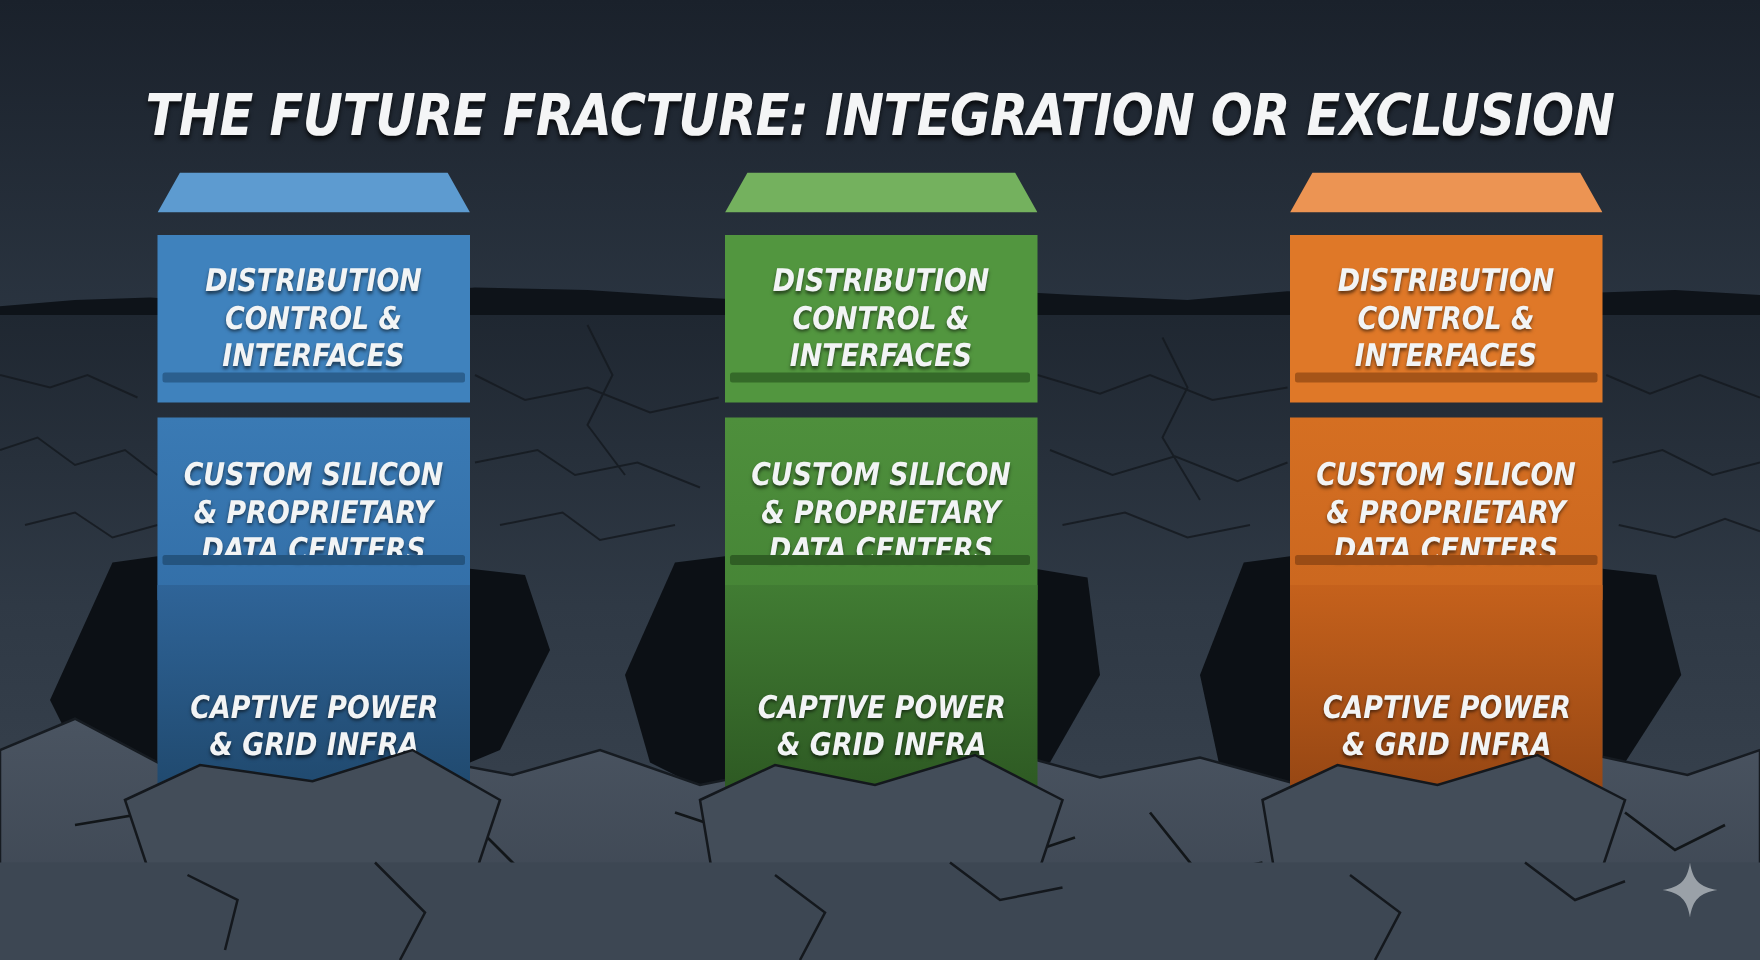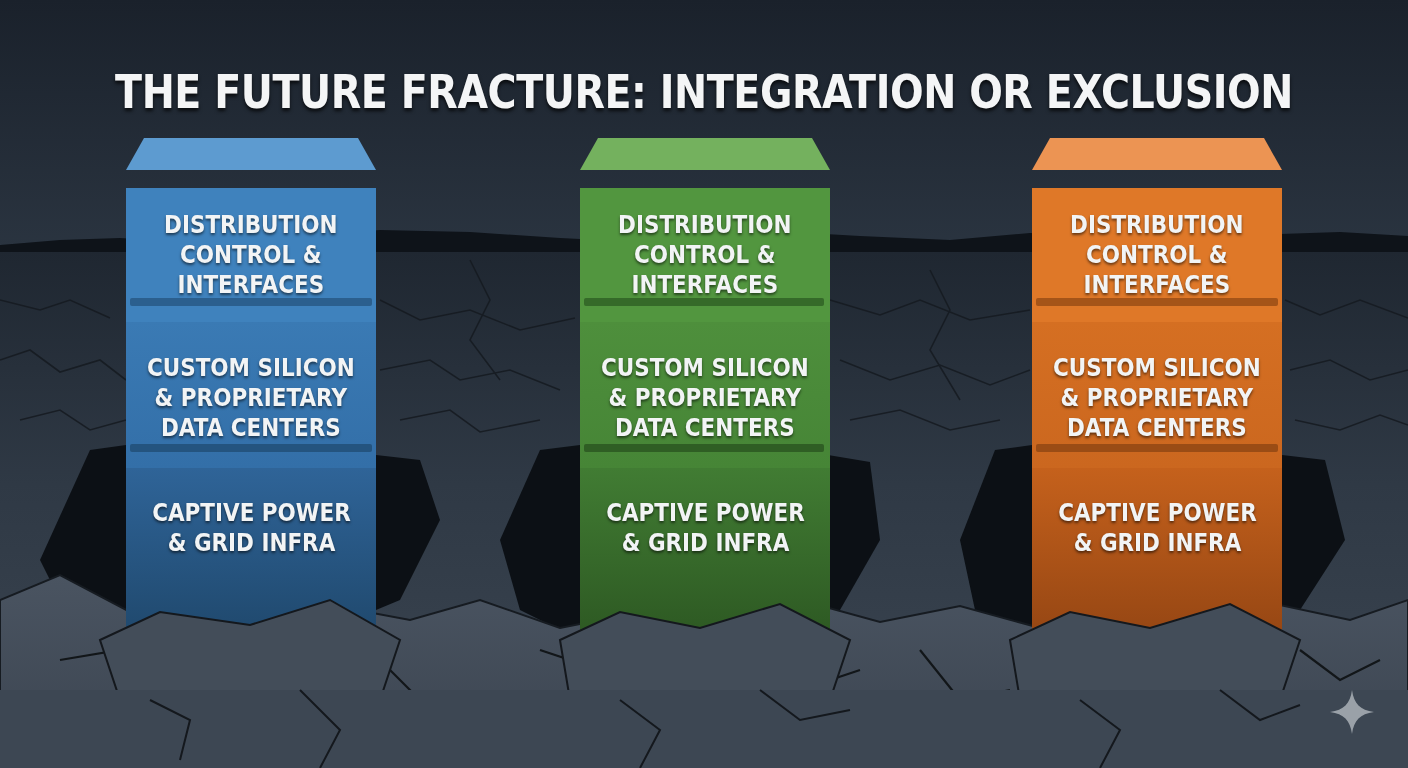--- a/index.html
+++ b/index.html
@@ -1,32 +1,32 @@
 <!DOCTYPE html>
 <html><head>
 <meta charset="utf-8">
 <style>
   html, body { margin:0; padding:0; }
   body { width:1408px; height:768px; overflow:hidden; position:relative;
          background:#1d2530; font-family:"Liberation Sans", sans-serif; }
-  .scene { position:absolute; inset:0; width:1408px; height:768px; }
+  .scene { position:absolute; inset:0; width:1408px; height:768px;font-style:italic; }
   .title { position:absolute; left:0; right:0; top:34px; text-align:center;
            color:#f4f5f6; font-family:"DejaVu Sans", sans-serif; font-weight:bold;
            font-size:46px; letter-spacing:-0.5px; transform:scaleX(0.86);
            text-shadow:0 3px 4px rgba(0,0,0,0.7); }
   .column { position:absolute; top:138px; width:250px; }
   .top-face { position:absolute; left:0; top:0; width:250px; height:32px; }
   .block { position:absolute; left:0; width:250px; display:flex; align-items:center;
            justify-content:center; flex-direction:column; box-sizing:border-box;margin-top:20px; }
   .block .lbl { color:#f2f4f5; font-family:"DejaVu Sans", sans-serif; font-weight:bold;
                 font-size:25px; line-height:30px; text-align:center; white-space:pre-line;
                 transform:scaleX(0.86); text-shadow:0 2px 3px rgba(0,0,0,0.55); }
   .b1 { top:30px; height:134px; }
-  .b2 { top:164px; height:146px; padding-top:6px; }
-  .b3 { top:310px; height:195px; justify-content:flex-start; padding-top:30px; }
+  .b2 { top:176px; height:146px; padding-top:6px; }
+  .b3 { top:310px; height:195px; justify-content:center; padding-top:30px; }
   .seam { position:absolute; left:4px; right:4px; height:8px; border-radius:2px; }
   .watermark { position:absolute; left:1328px; top:688px; width:48px; height:48px; }
 </style>
 </head>
 <body>
 
 <div class="scene">
   <svg width="1408" height="768" style="position:absolute;left:0;top:0">
     <defs>
       <linearGradient id="sky" x1="0" y1="0" x2="0" y2="1">

